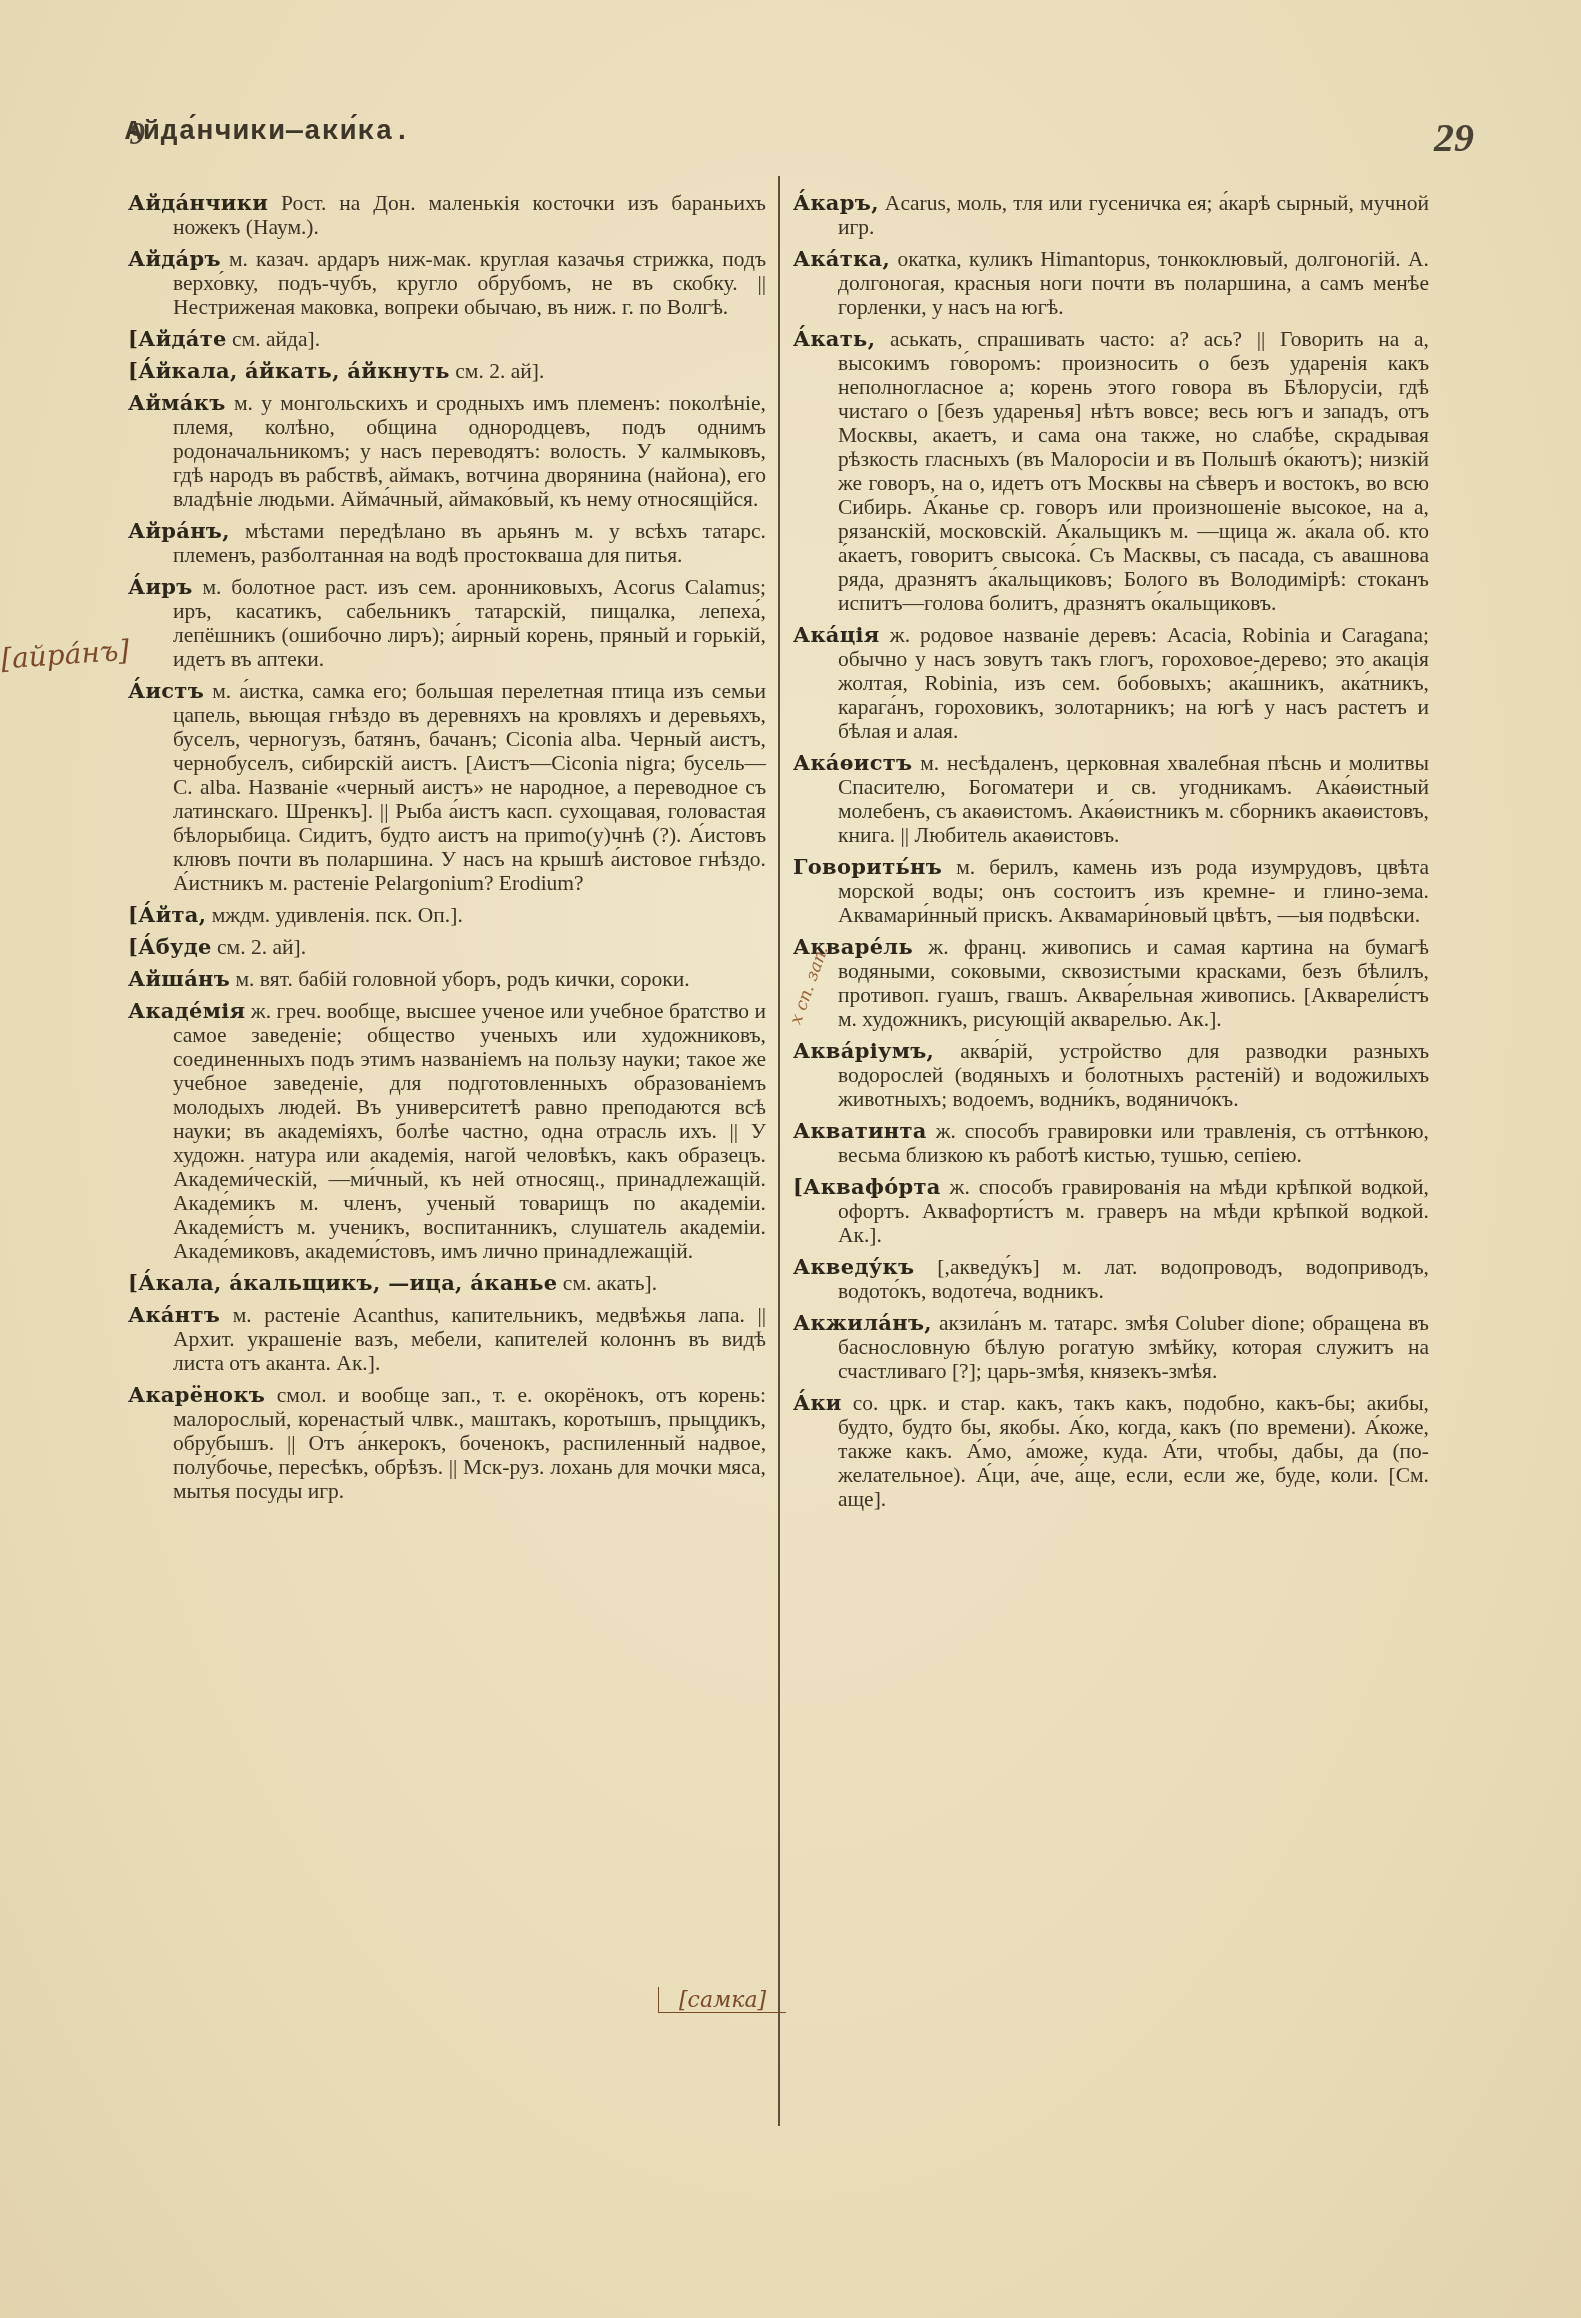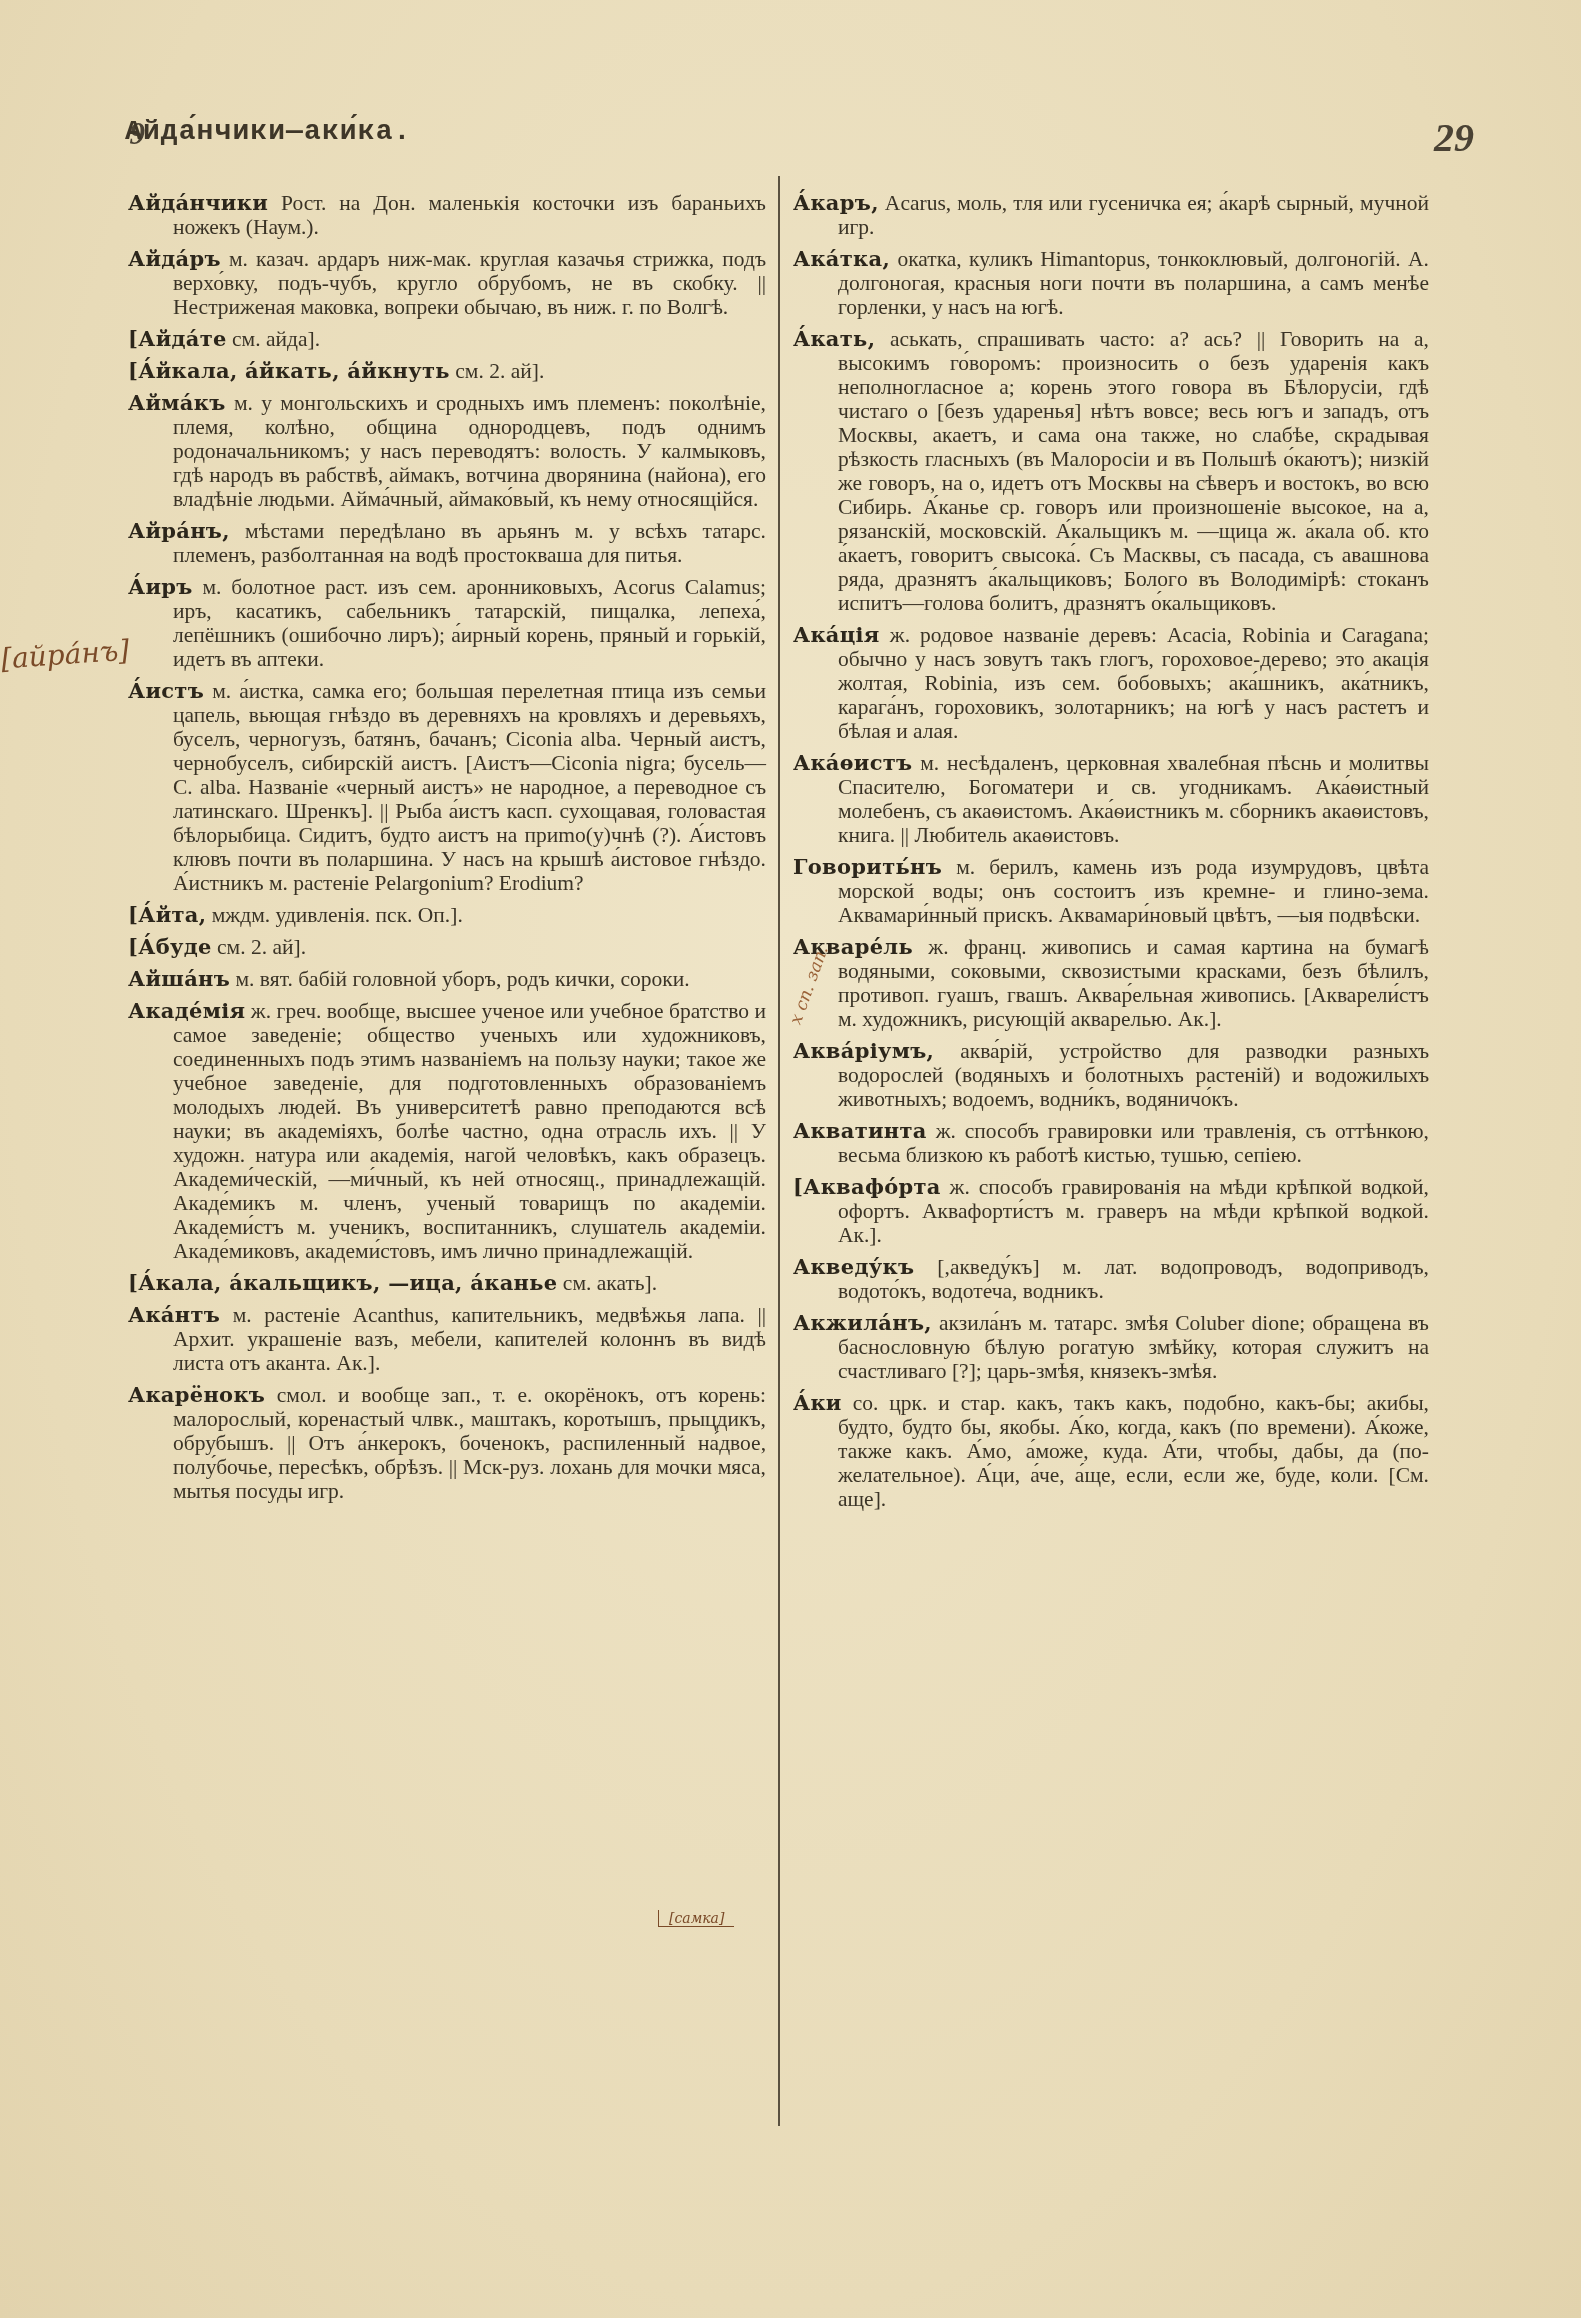--- a/index.html
+++ b/index.html
@@ -31,21 +31,21 @@
     position: absolute; left: 778px; top: 176px; width: 1.7px; height: 1950px;
     background: #5a5140;
   }
   .entry { margin: 0 0 8px 0; padding-left: 45px; text-indent: -45px; }
   .hw { font-weight: bold; font-family: "DejaVu Serif", serif; font-size: 21px; letter-spacing: 0.3px; color: #2c261b; }
   .margin-note {
     position: absolute; color: #7a4a28; font-style: italic;
     font-family: "DejaVu Serif", serif;
   }
   .note-airan { left: 1.1px; top: 638px; font-size: 28px; transform: rotate(-4deg); }
-  .note-samka { left: 658px; top: 1910px; font-size: 14px; border-bottom: 1.7px solid #7a4a28; border-left: 1.7px solid #7a4a28; padding: 0 10px; }
+  .note-samka { left: 658px; top: 1987px; font-size: 22px; border-bottom: 1.7px solid #7a4a28; border-left: 1.7px solid #7a4a28; padding: 0 20px; }
   .note-side { left: 785px; top: 1020px; font-size: 17px; transform: rotate(-70deg); transform-origin: left top; color: #9a6238; }
 </style>
 </head>
 <body>
 
 <div class="header">
   <span class="page-left">9</span>
   <div class="running-head">Айда́нчики—аки́ка.</div>
   <span class="page-right">29</span>
 </div>

